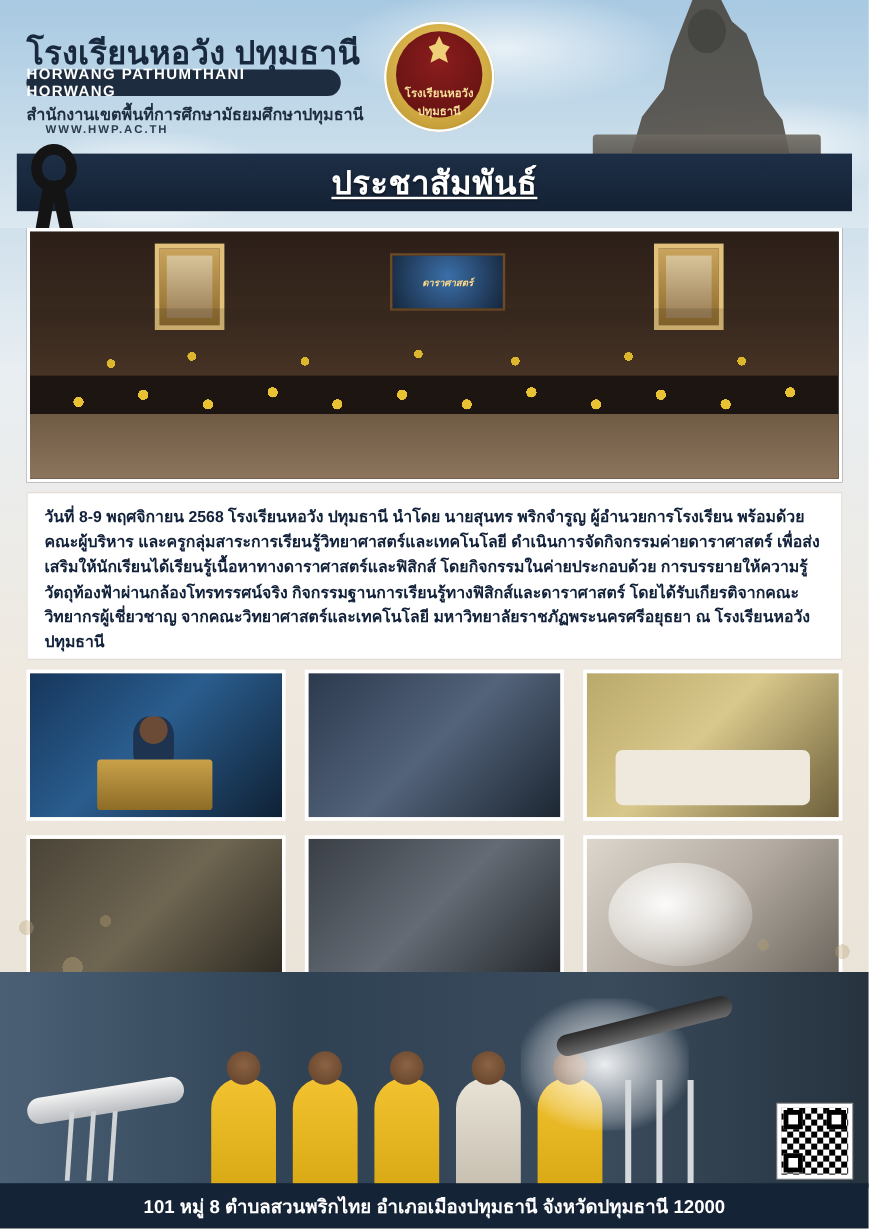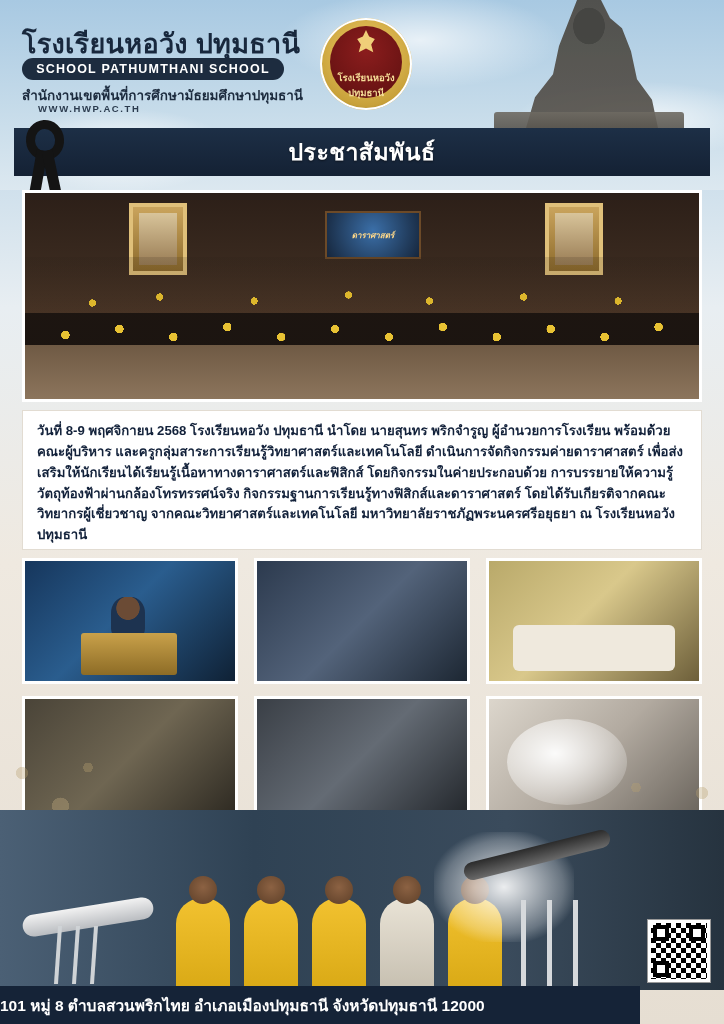--- a/index.html
+++ b/index.html
@@ -91,22 +91,23 @@
     font-size: 9.5px; font-weight: bold;
   }
 
   
   .announce-bar {
     position: absolute; left: 14px; top: 128px; width: 696px; height: 48px;
     background: linear-gradient(#1d2f46, #142134);
     display: flex; align-items: center; justify-content: center;
   }
   .announce-bar .title {
-    color: #ffffff; font-size: 23px; font-weight: bold; letter-spacing: .5px;
+    color: #ffffff; font-size: 27px; font-weight: bold; letter-spacing: .5px;
     text-shadow: 0 1px 2px rgba(0,0,0,.5);
+    text-decoration: underline;
   }
   .date-badge {
     position: absolute; right: 14px; top: 131px;
     width: 196px; height: 40px;
     background: #ffffff; border: 2px solid #cdb66a; border-radius: 4px;
     display: flex; align-items: center; justify-content: center;
     color: #13203a; font-size: 19px; font-weight: bold;
   }
   
   .ribbon {
@@ -267,23 +268,23 @@
   .k1 { left: 176px; } .k2 { left: 244px; } .k3 { left: 312px; }
   .k4 { left: 380px; background: linear-gradient(#e9e3d6,#c6bfb0) !important; }
   .k5 { left: 448px; }
   .smoke {
     position:absolute; right: 150px; top: 22px; width: 140px; height: 110px;
     background: radial-gradient(ellipse at 50% 50%, rgba(255,255,255,.9), rgba(255,255,255,.25) 60%, transparent 75%);
   }
 
   
   .footer {
-    position: absolute; left: 0; bottom: 0; width: 640px; height: 38px;
+    position: absolute; left: 0; bottom: 0; width: 724px; height: 38px;
     background: #152337;
-    display: flex; align-items: center; justify-content: flex-start;
+    display: flex; align-items: center; justify-content: center;
   }
   .footer span {
     color: #ffffff; font-size: 15.5px; font-weight: bold;
   }
   .qr {
     position: absolute; right: 14px; bottom: 42px; width: 62px; height: 62px;
     background:
       conic-gradient(#000 0 25%, #fff 0 50%, #000 0 75%, #fff 0) 0 0/10px 10px,
       #fff;
     border: 3px solid #fff;
@@ -309,21 +310,21 @@
 <body>
 
 <div class="poster">
 
   <div class="sky"></div>
   <div class="statue"></div>
   <div class="statue-base"></div>
 
   <div class="header">
     <div class="school-title">โรงเรียนหอวัง ปทุมธานี</div>
-    <div class="school-en">SCHOOL PATHUMTHANI SCHOOL</div>
+    <div class="school-en">HORWANG PATHUMTHANI HORWANG</div>
     <div class="school-office">สำนักงานเขตพื้นที่การศึกษามัธยมศึกษาปทุมธานี</div>
     <div class="school-web">WWW.HWP.AC.TH</div>
 
     <div class="logo">
       <div class="ring"></div>
       <div class="inner"></div>
       <div class="crown"></div>
       <div class="logo-text">โรงเรียนหอวัง ปทุมธานี</div>
     </div>
   </div>

